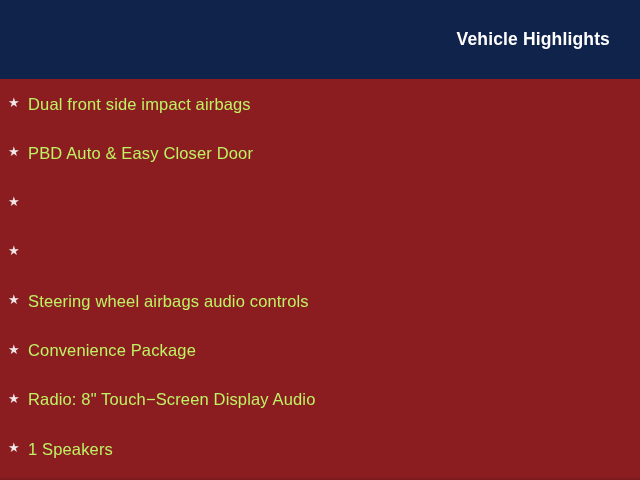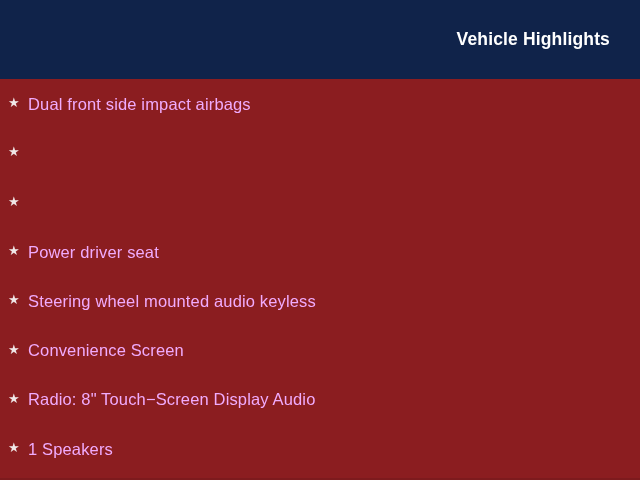--- a/index.html
+++ b/index.html
@@ -68,21 +68,21 @@
     width: 20px;
     flex: 0 0 20px;
     color: #f0e8e8;
     font-size: 13px;
     line-height: 1;
     text-align: left;
     position: relative;
     top: -1px;
   }
   .highlight-label {
-    color: #f0abfc;
+    color: #bef264;
     font-size: 16.5px;
     font-weight: 300;
     letter-spacing: 0.15px;
     line-height: 20px;
     white-space: nowrap;
   }
   #bottom-edge {
     position: absolute;
     left: 0;
     bottom: 0;
@@ -103,39 +103,39 @@
   <div id="body">
     <ul id="highlights-list">
 
       <li class="highlight-item">
         <span class="bullet-star">★</span>
         <span class="highlight-label">Dual front side impact airbags</span>
       </li>
 
       <li class="highlight-item">
         <span class="bullet-star">★</span>
+        <span class="highlight-label">PBD Auto &amp; Easy Closer Door</span>
       </li>
 
       <li class="highlight-item">
         <span class="bullet-star">★</span>
       </li>
 
       <li class="highlight-item">
         <span class="bullet-star">★</span>
-        <span class="highlight-label">Power driver seat</span>
       </li>
 
       <li class="highlight-item">
         <span class="bullet-star">★</span>
-        <span class="highlight-label">Steering wheel mounted audio keyless</span>
+        <span class="highlight-label">Steering wheel airbags audio controls</span>
       </li>
 
       <li class="highlight-item">
         <span class="bullet-star">★</span>
-        <span class="highlight-label">Convenience Screen</span>
+        <span class="highlight-label">Convenience Package</span>
       </li>
 
       <li class="highlight-item">
         <span class="bullet-star">★</span>
         <span class="highlight-label">Radio: 8" Touch−Screen Display Audio</span>
       </li>
 
       <li class="highlight-item">
         <span class="bullet-star">★</span>
         <span class="highlight-label">1 Speakers</span>

